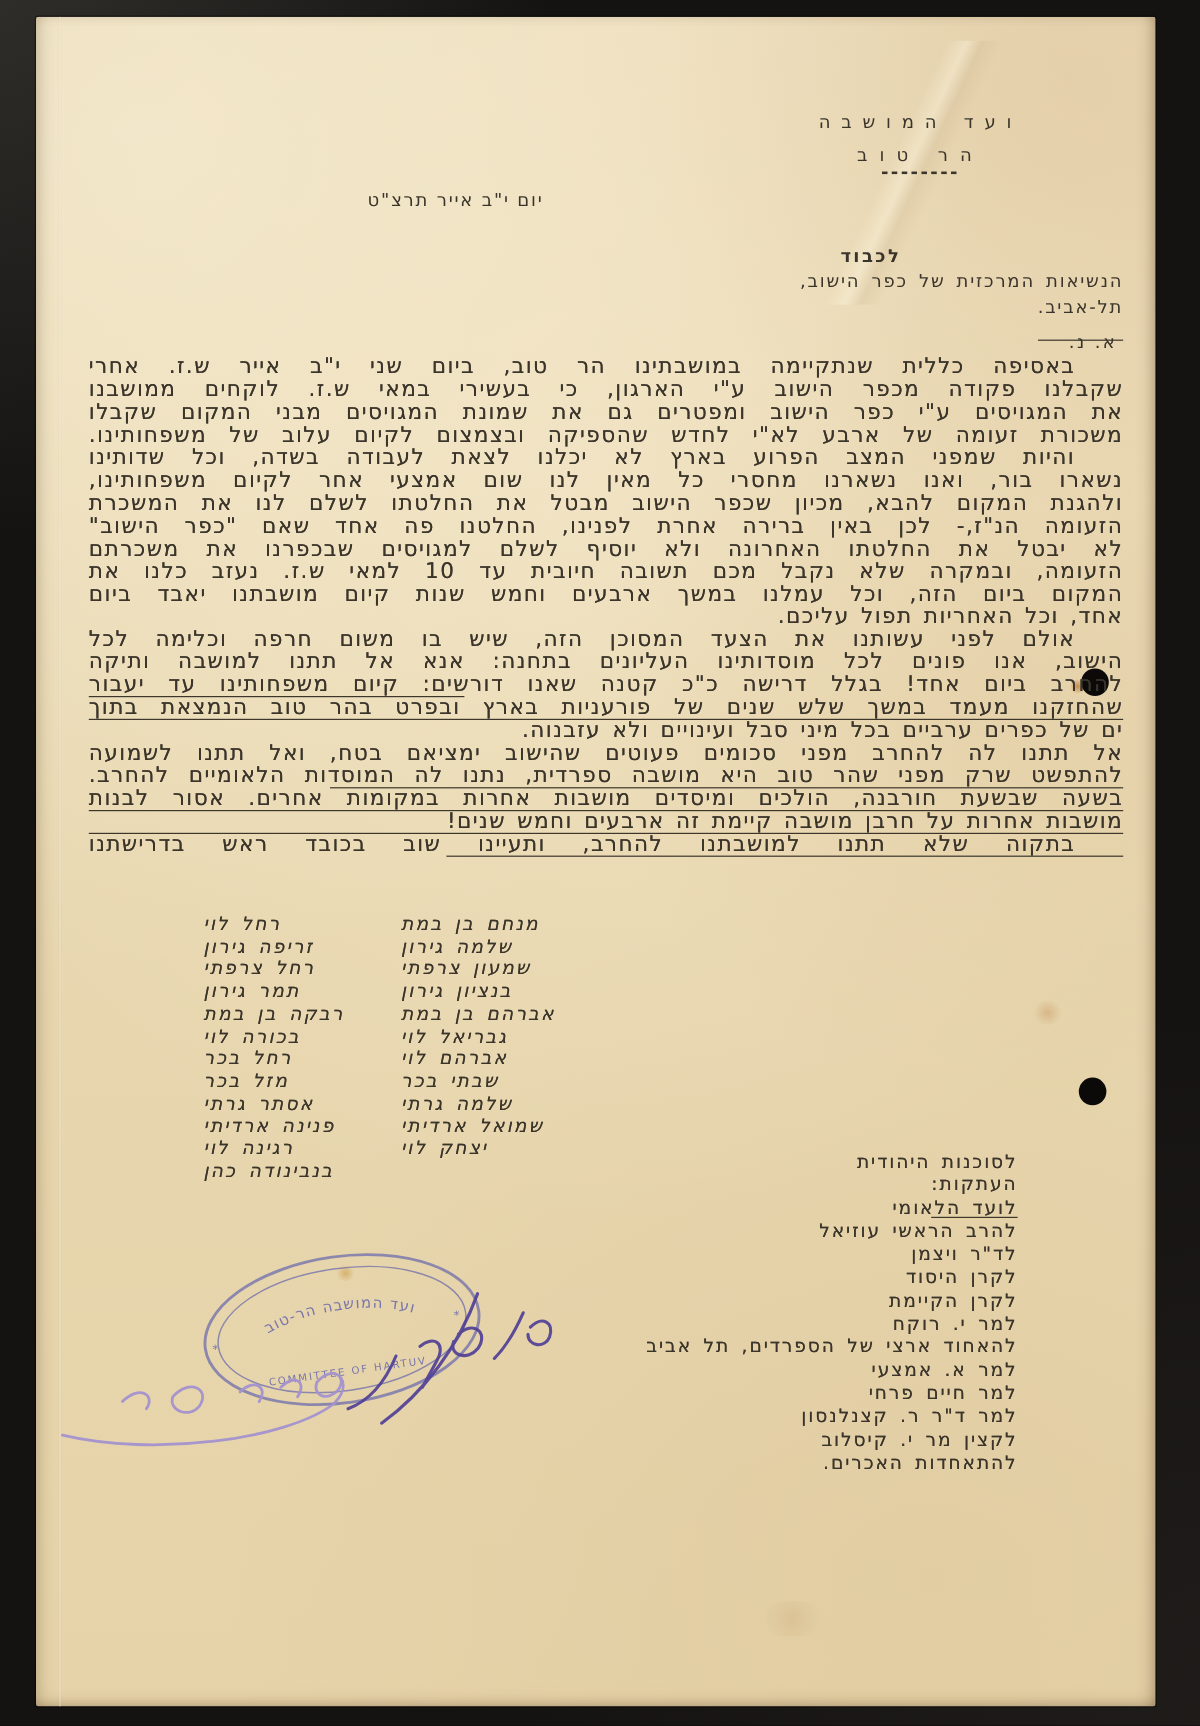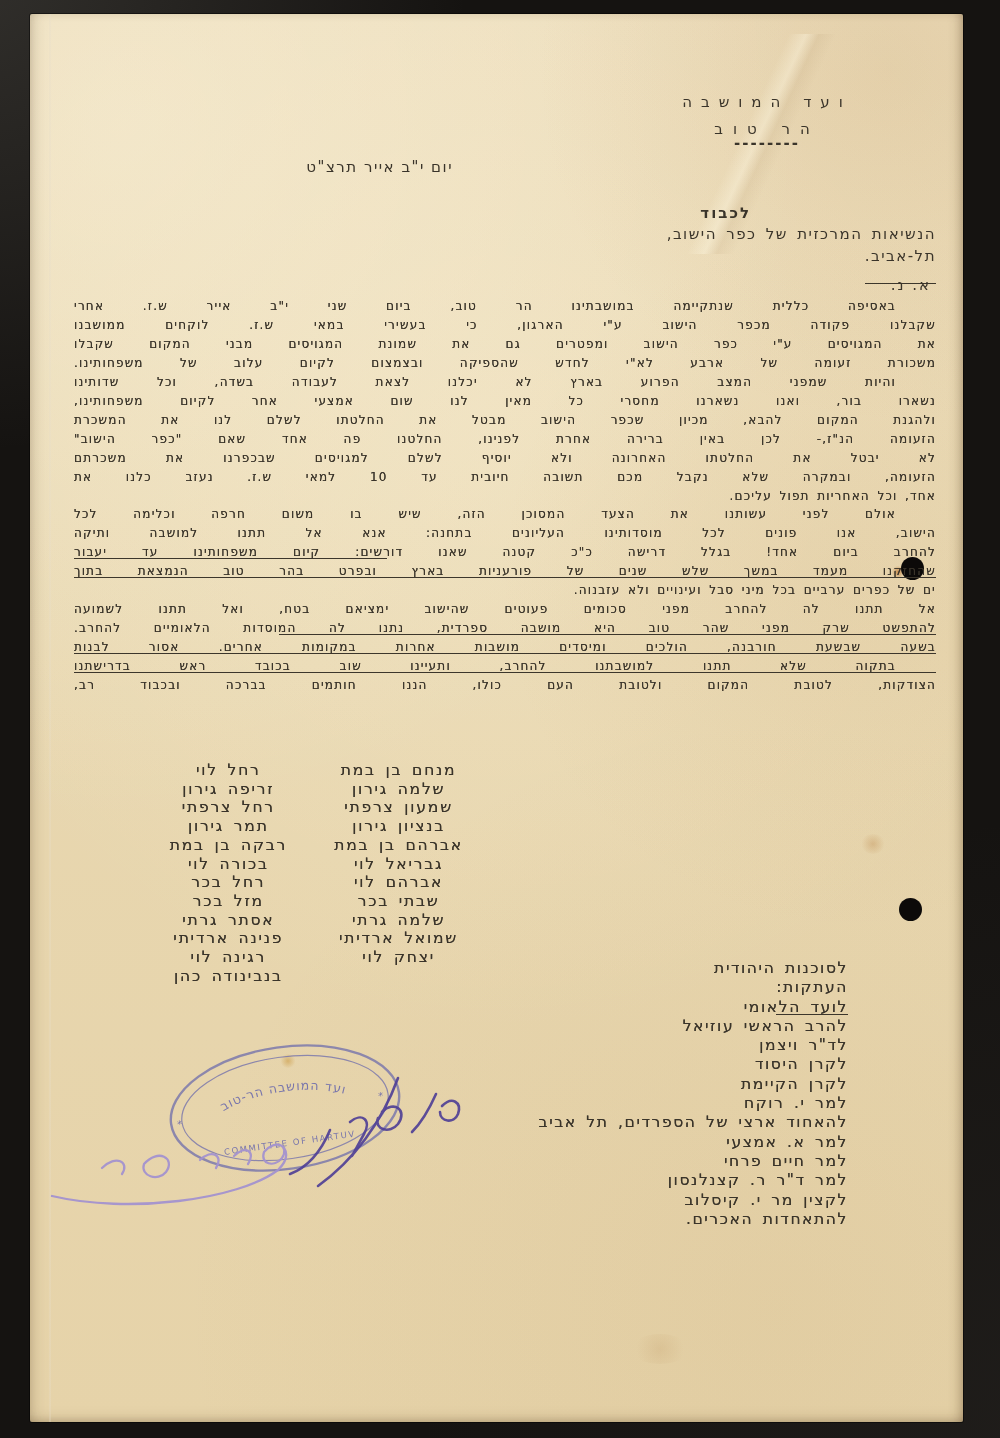--- a/index.html
+++ b/index.html
@@ -28,28 +28,28 @@
   .txt{position:absolute;white-space:nowrap;}
   .letterhead{position:absolute;top:79px;right:96px;width:200px;text-align:center;font-size:15px;}
   .lh1{letter-spacing:9px;}
   .lh2{letter-spacing:10px;margin-top:9px;}
   .lhd{letter-spacing:2px;margin-top:-4px;font-weight:bold;}
   .dateline{top:144px;right:510px;font-size:15px;letter-spacing:1.5px;}
   .salute{top:190px;right:212px;font-size:15px;letter-spacing:2px;font-weight:bold;}
   .addr1{top:211px;right:27px;font-size:15px;letter-spacing:1.5px;word-spacing:3px;}
   .addr2{top:233px;right:27px;font-size:15px;letter-spacing:1.5px;}
   .greet{top:262px;right:32px;font-size:15px;letter-spacing:2px;}
-  .body{position:absolute;top:283px;right:27px;left:44px;font-size:12px;line-height:18.95px;
+  .body{position:absolute;top:283px;right:27px;left:44px;font-size:18px;line-height:18.95px;
     letter-spacing:1.2px;word-spacing:2.5px;text-shadow:0 0 .5px rgba(58,52,42,.8);}
   .line{text-align:justify;text-align-last:justify;}
   .line.short{text-align:right;text-align-last:right;}
   .line.ind{padding-right:40px;}
   .u{border-bottom:1.4px solid #3c362b;padding-bottom:18px;}
   .col{position:absolute;top:747px;font-size:15.5px;line-height:18.7px;letter-spacing:1.8px;
-    word-spacing:3px;text-align:center;text-shadow:0 0 .5px rgba(58,52,42,.8);}
+    word-spacing:3px;text-align:left;text-shadow:0 0 .5px rgba(58,52,42,.8);font-style:italic;}
   .col1{right:500px;}
   .col2{right:676px;}
   .copies{position:absolute;top:945px;right:115px;font-size:15.5px;line-height:19.3px;
     letter-spacing:1.6px;word-spacing:3px;text-align:right;text-shadow:0 0 .5px rgba(58,52,42,.8);}
   .stamp{position:absolute;left:133px;top:1026px;transform:rotate(-8deg);opacity:.88;}
   .sig{position:absolute;left:8px;top:1046px;}
 </style>
 </head>
 <body>
 
@@ -82,31 +82,32 @@
         <div class="line ind"><span>באסיפה כללית שנתקיימה במושבתינו הר טוב, ביום שני י"ב אייר ש.ז. אחרי</span></div>
         <div class="line"><span>שקבלנו פקודה מכפר הישוב ע"י הארגון, כי בעשירי במאי ש.ז. לוקחים ממושבנו</span></div>
         <div class="line"><span>את המגויסים ע"י כפר הישוב ומפטרים גם את שמונת המגויסים מבני המקום שקבלו</span></div>
         <div class="line"><span>משכורת זעומה של ארבע לא"י לחדש שהספיקה ובצמצום לקיום עלוב של משפחותינו.</span></div>
         <div class="line ind"><span>והיות שמפני המצב הפרוע בארץ לא יכלנו לצאת לעבודה בשדה, וכל שדותינו</span></div>
         <div class="line"><span>נשארו בור, ואנו נשארנו מחסרי כל מאין לנו שום אמצעי אחר לקיום משפחותינו,</span></div>
         <div class="line"><span>ולהגנת המקום להבא, מכיון שכפר הישוב מבטל את החלטתו לשלם לנו את המשכרת</span></div>
         <div class="line"><span>הזעומה הנ"ז,- לכן באין ברירה אחרת לפנינו, החלטנו פה אחד שאם "כפר הישוב"</span></div>
         <div class="line"><span>לא יבטל את החלטתו האחרונה ולא יוסיף לשלם למגויסים שבכפרנו את משכרתם</span></div>
         <div class="line"><span>הזעומה, ובמקרה שלא נקבל מכם תשובה חיובית עד 10 למאי ש.ז. נעזב כלנו את</span></div>
+        <div class="line"><span>המקום ביום הזה, וכל עמלנו במשך ארבעים וחמש שנות קיום מושבתנו יאבד ביום</span></div>
         <div class="line short"><span>אחד, וכל האחריות תפול עליכם.</span></div>
         <div class="line ind"><span>אולם לפני עשותנו את הצעד המסוכן הזה, שיש בו משום חרפה וכלימה לכל</span></div>
         <div class="line"><span>הישוב, אנו פונים לכל מוסדותינו העליונים בתחנה: </span><span class="u">אנא אל תתנו למושבה ותיקה</span></div>
         <div class="line"><span class="u">להחרב ביום אחד! בגלל דרישה כ"כ קטנה שאנו דורשים: קיום משפחותינו עד יעבור</span></div>
         <div class="line"><span>שהחזקנו מעמד במשך שלש שנים של פורעניות בארץ ובפרט בהר טוב הנמצאת בתוך</span></div>
         <div class="line short"><span>ים של כפרים ערביים בכל מיני סבל ועינויים ולא עזבנוה.</span></div>
         <div class="line"><span class="u">אל תתנו לה להחרב מפני סכומים פעוטים שהישוב ימציאם בטח,</span><span> ואל תתנו לשמועה</span></div>
         <div class="line"><span class="u">להתפשט שרק מפני שהר טוב היא מושבה ספרדית, נתנו לה המוסדות הלאומיים להחרב.</span></div>
         <div class="line"><span class="u">בשעה שבשעת חורבנה, הולכים ומיסדים מושבות אחרות במקומות אחרים. אסור לבנות</span></div>
+        <div class="line short"><span class="u">מושבות אחרות על חרבן מושבה קיימת זה ארבעים וחמש שנים!</span></div>
         <div class="line ind"><span>בתקוה שלא תתנו למושבתנו להחרב, ותעיינו שוב בכובד ראש בדרישתנו</span></div>
-        <div class="line"><span>הצודקות, לטובת המקום ולטובת העם כולו, הננו חותמים בברכה ובכבוד רב,</span></div>
       </div>
 
     <div class="col col1" id="col1">
         <div class="name">מנחם בן במת</div>
         <div class="name">שלמה גירון</div>
         <div class="name">שמעון צרפתי</div>
         <div class="name">בנציון גירון</div>
         <div class="name">אברהם בן במת</div>
         <div class="name">גבריאל לוי</div>
         <div class="name">אברהם לוי</div>

